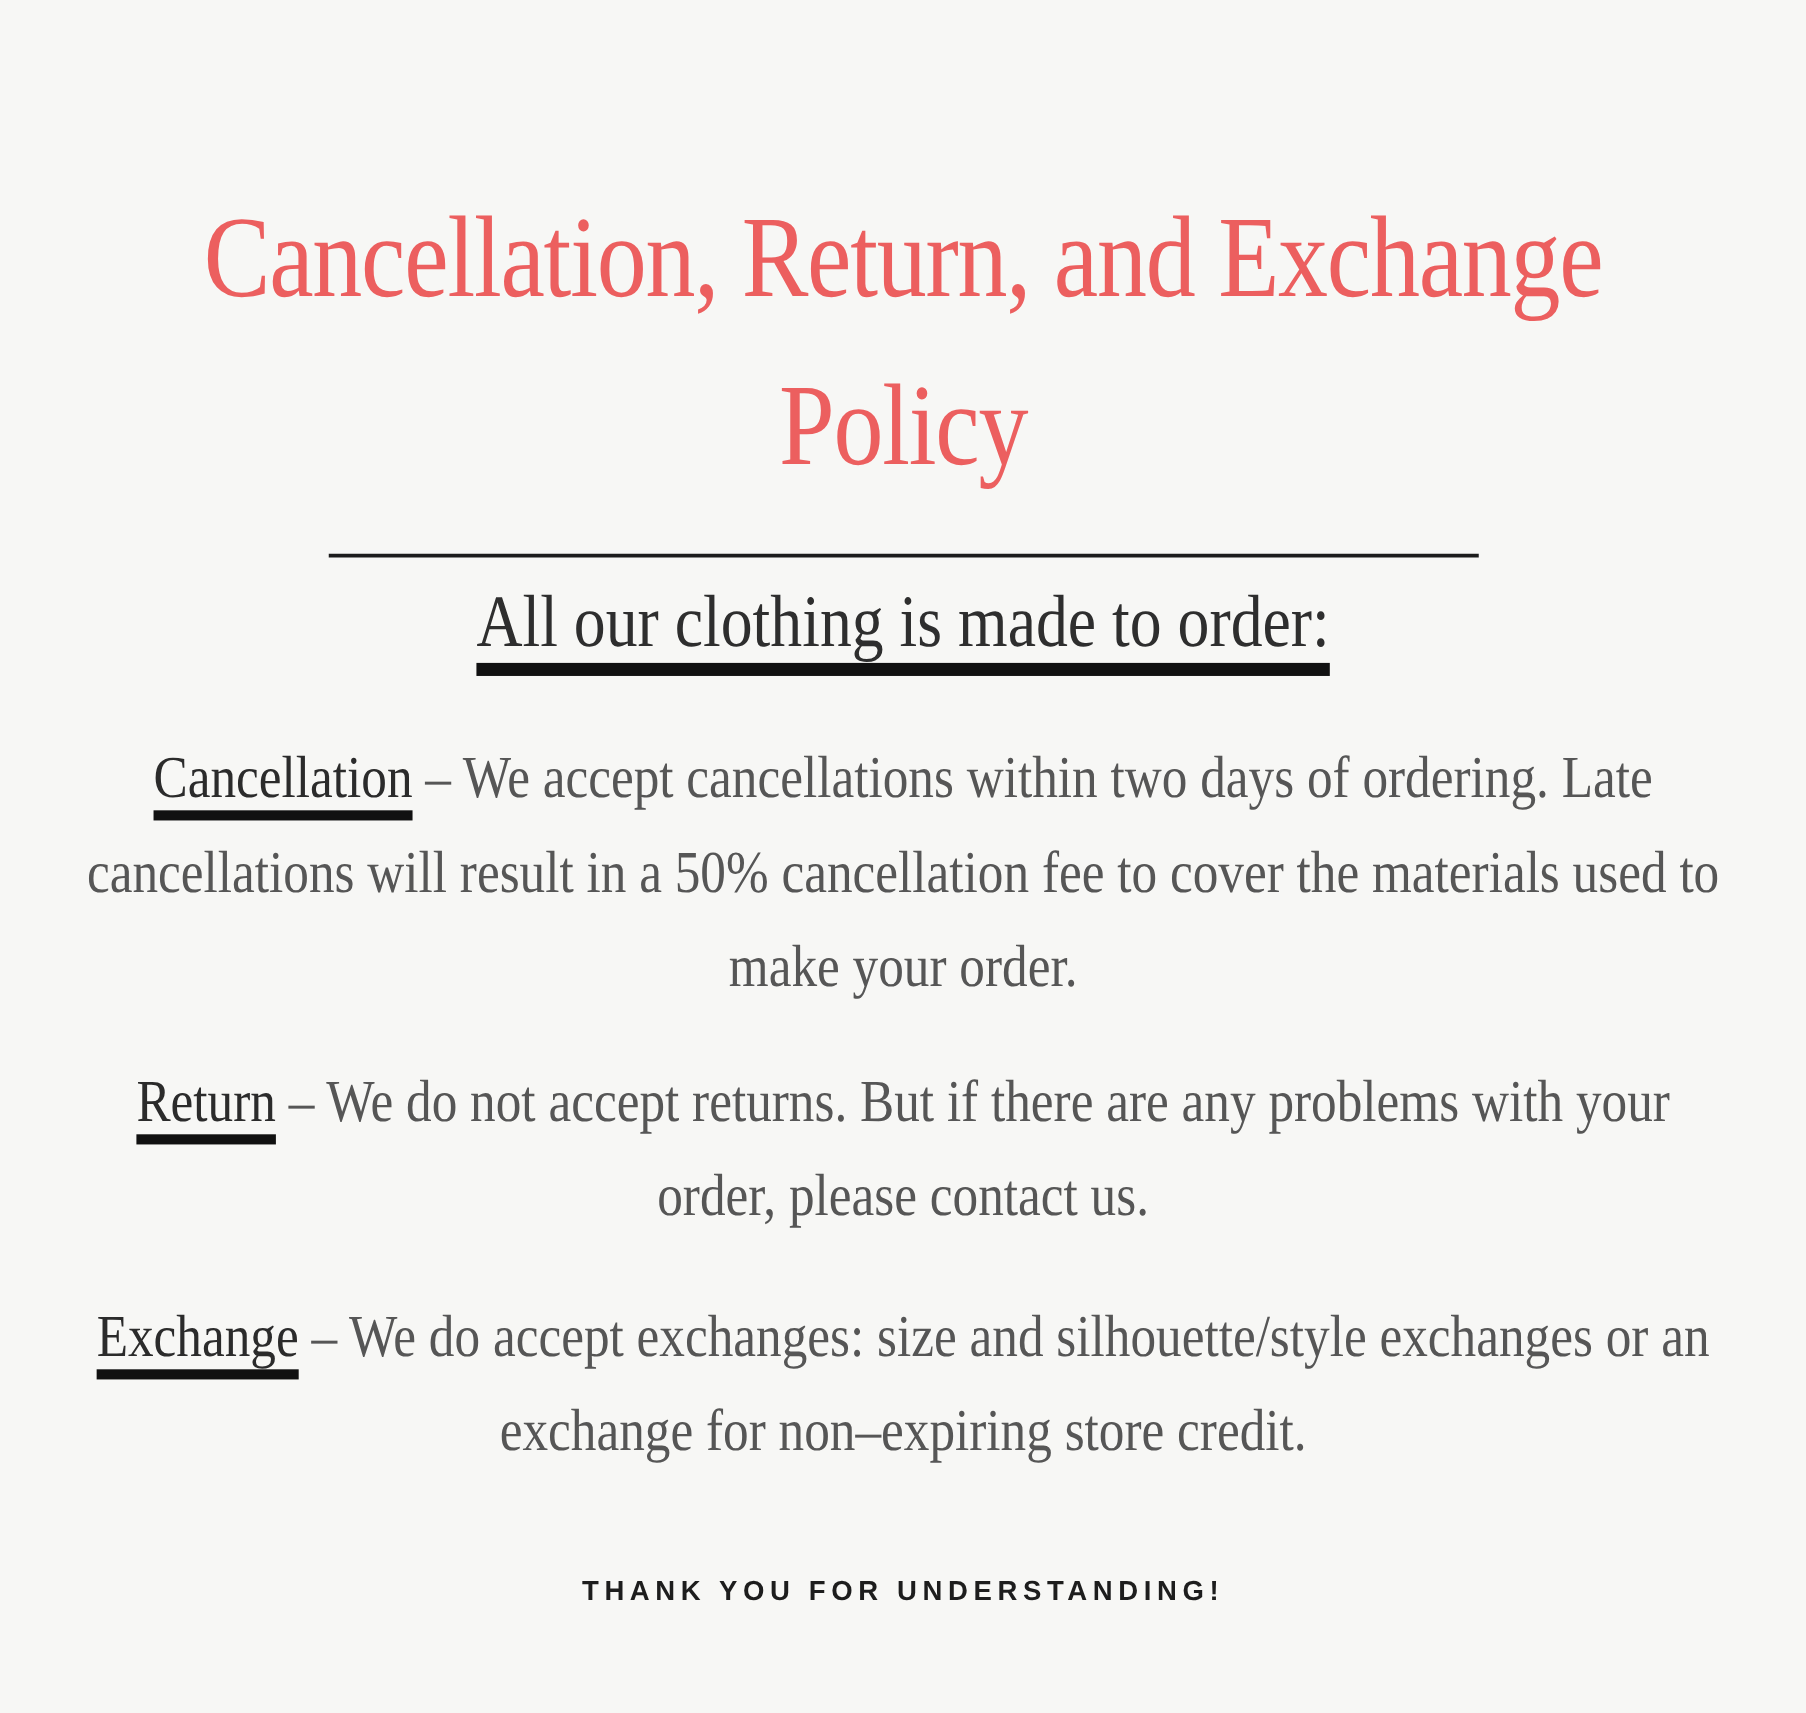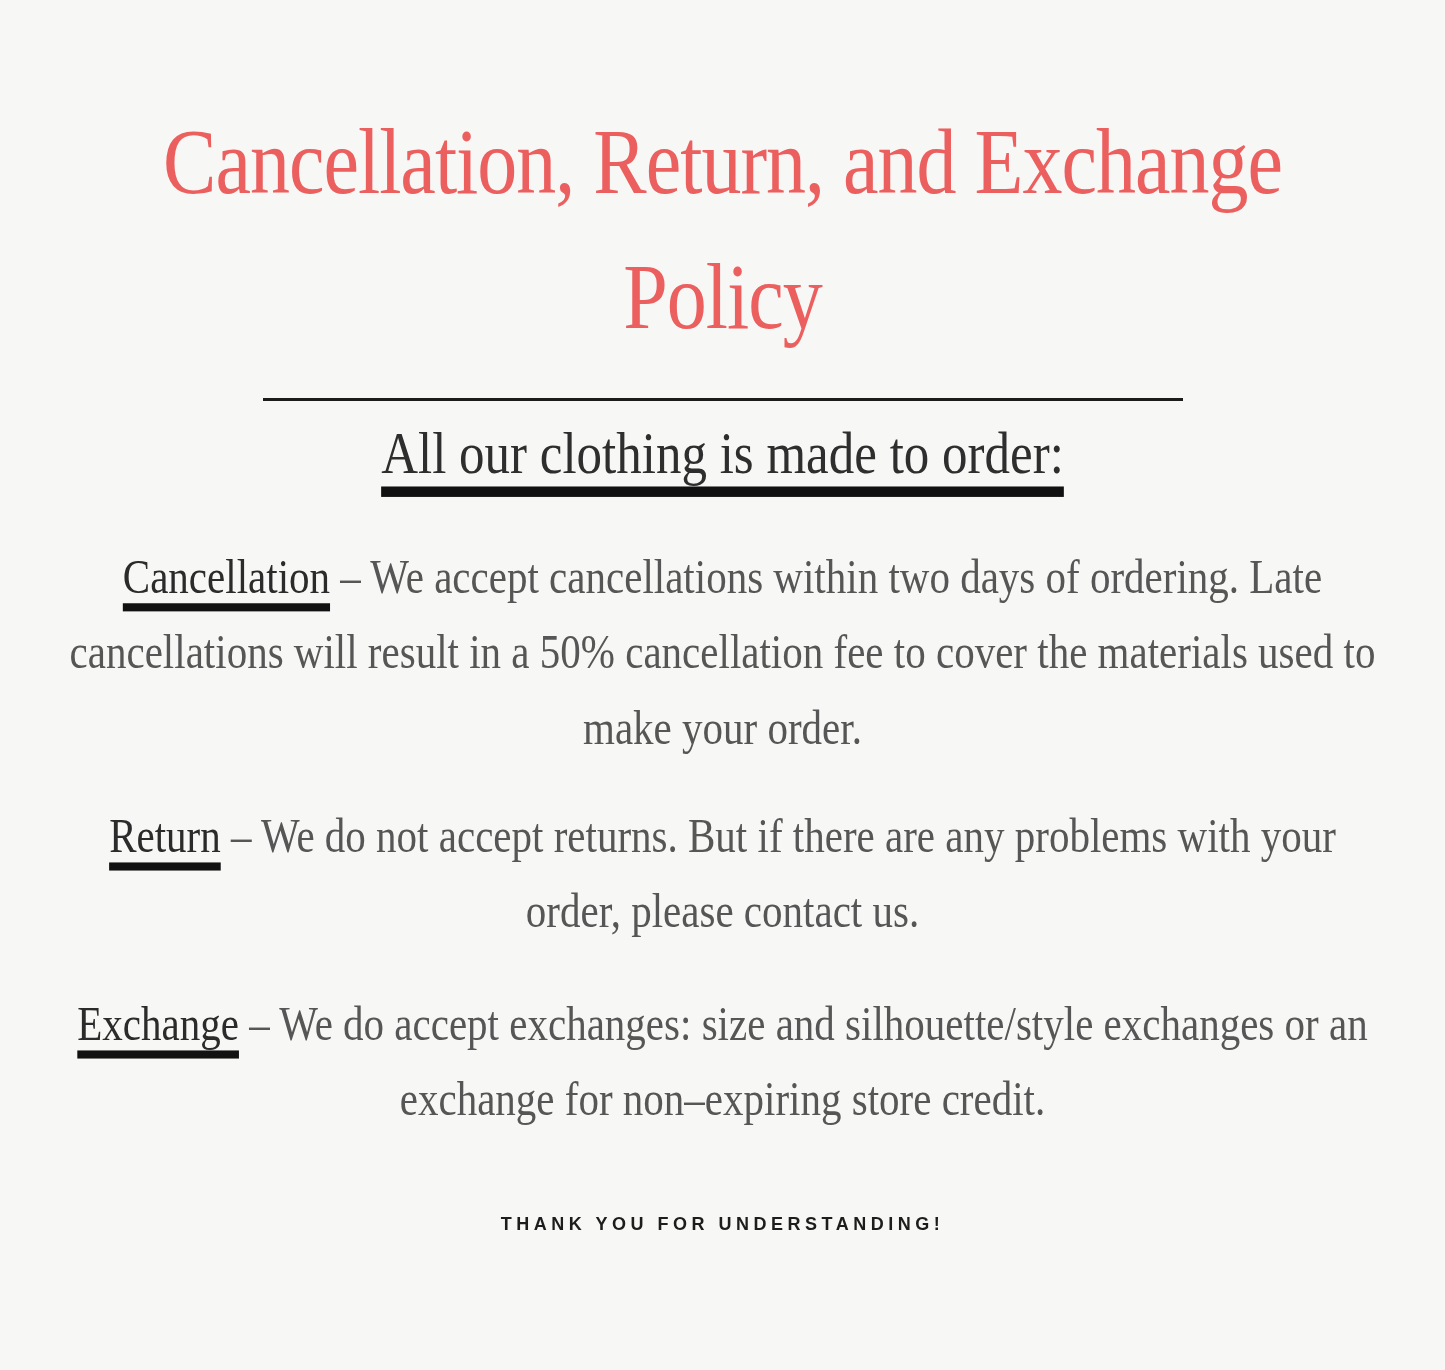--- a/index.html
+++ b/index.html
@@ -9,21 +9,21 @@
   body {
     width: 1445px;
     height: 1370px;
     background: #f7f7f5;
     overflow: hidden;
   }
   .page {
     width: 1445px;
     height: 1370px;
     box-sizing: border-box;
-    padding-top: 59px;
+    padding-top: 104px;
     text-align: center;
     font-family: "Liberation Serif", serif;
   }
   
   .stretch {
     display: block;
     transform: scaleY(1.16);
     transform-origin: center;
   }
   .title {
@@ -65,21 +65,21 @@
   .term {
     color: #2b2b2b;
     text-decoration: underline;
     text-decoration-thickness: 7px;
     text-decoration-color: #111;
     text-underline-offset: 9px;
   }
   .footer {
     margin-top: 84px;
     font-family: "Liberation Sans", sans-serif;
-    font-size: 18px;
+    font-size: 22px;
     font-weight: 600;
     letter-spacing: 4.5px;
     line-height: 1.6;
     color: #1d1d1d;
   }
 </style>
 </head>
 <body>
 
 <div class="page">

